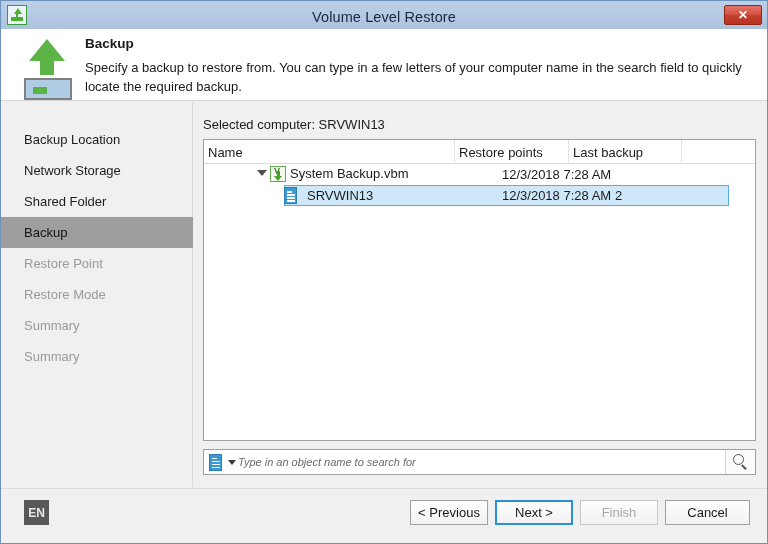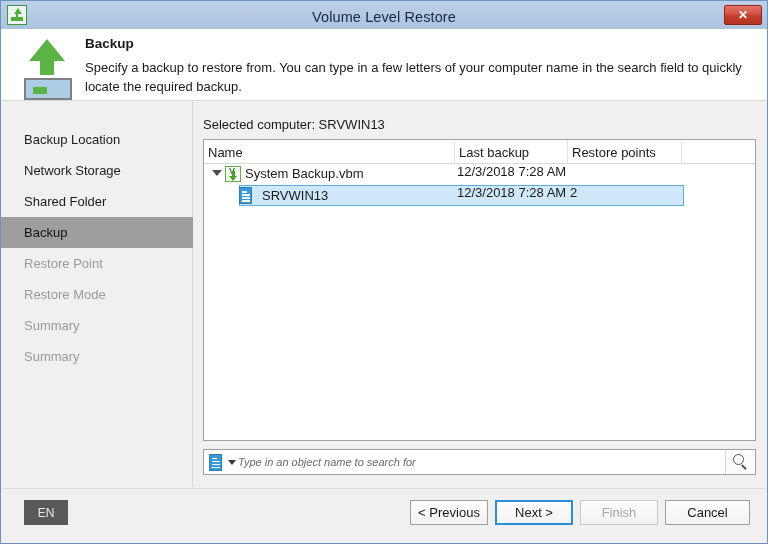--- a/index.html
+++ b/index.html
@@ -169,22 +169,22 @@
     cursor: pointer;
   }
   .col-name  { width: 251px; }
   .col-last  { width: 113px; }
   .col-rest  { width: 114px; }
   .col-blank { width: 73px; border-right: none; }
 
   .row {
     position: relative;
     height: 21px;
-    display: flex; 
-    font-size: 13px; color: #1a1a1a;
+    display: flex; align-items: center;
+    font-size: 13px; color: #1a1a1a; margin-left: 45px;
   }
   .row-cell-name {
     position: relative;
     width: 251px; height: 21px;
     display: flex; align-items: center;
   }
   .row-cell-last { width: 113px; padding-left: 2px; }
   .row-cell-rest { width: 114px; padding-left: 2px; }
 
   .row.selected .sel-bg {
@@ -305,26 +305,27 @@
 
   
   .footer {
     position: absolute; left: 0; top: 487px;
     width: 766px; height: 55px;
     background: #f0f0f0;
     border-top: 1px solid #dcdcdc;
   }
   .lang-badge {
     position: absolute; left: 23px; top: 499px;
-    width: 44px; height: 25px;
+    width: 25px; height: 25px;
     background: #595959;
     color: #e8e8e8;
     font-size: 12px;
     display: flex; align-items: center; justify-content: center;
     cursor: pointer;
+    font-weight: bold;
   }
   .btn {
     position: absolute; top: 499px;
     height: 25px;
     background: linear-gradient(to bottom, #fdfdfd 0%, #f2f2f2 100%);
     border: 1px solid #9f9f9f;
     font-family: "Liberation Sans", sans-serif;
     font-size: 13px; color: #1a1a1a;
     display: flex; align-items: center; justify-content: center;
     cursor: pointer;
@@ -389,22 +390,22 @@
   </div>
 
   <div class="content">
 
     <div class="selected-computer">Selected computer: SRVWIN13</div>
 
     <div class="listbox">
 
       <div class="list-header">
         <div class="col col-name">Name</div>
+        <div class="col col-rest">Restore points</div>
         <div class="col col-last">Last backup</div>
-        <div class="col col-rest">Restore points</div>
         <div class="col col-blank"></div>
       </div>
 
       <div class="row">
         <div class="row-cell-name">
           <span class="twisty"></span>
           <span class="icon-vbm">
             <span class="v-mark">V</span>
               <span class="v-stem"></span>
               <span class="v-head"></span>

